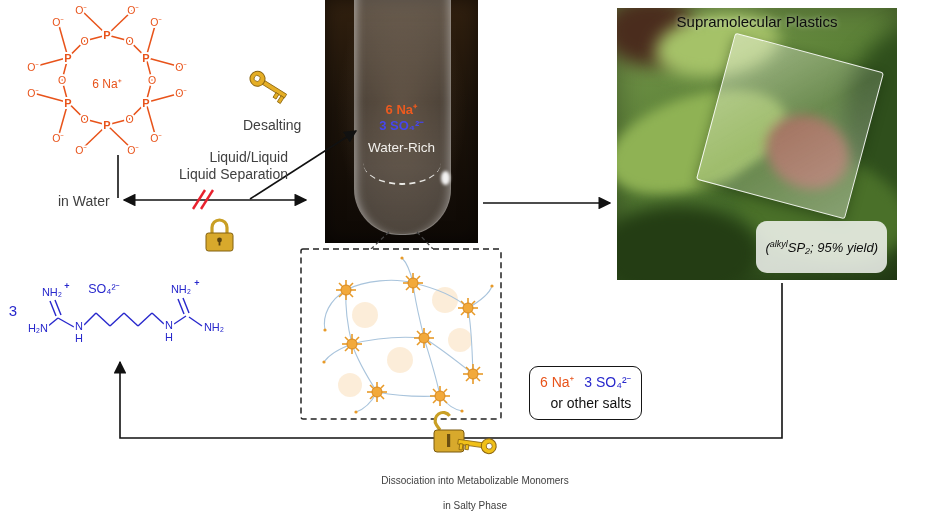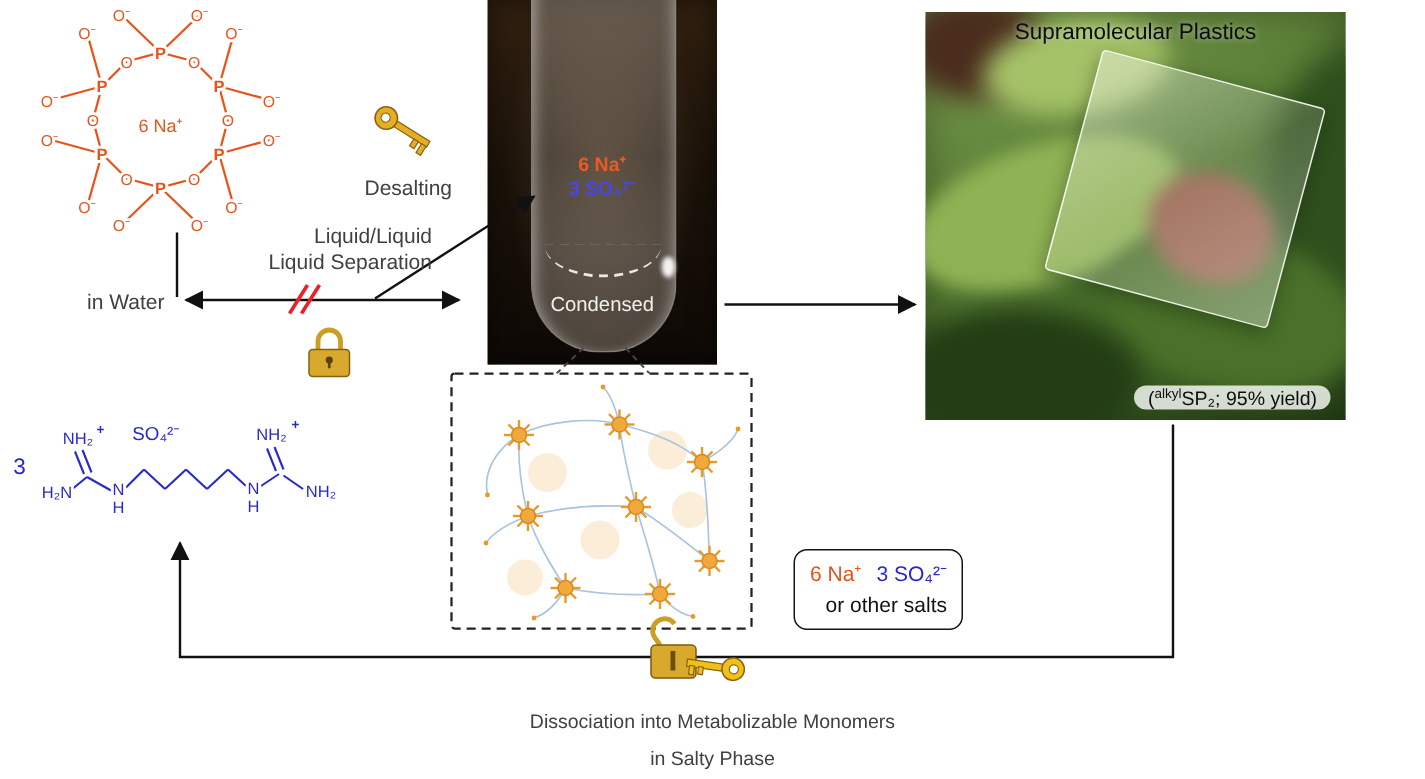--- a/index.html
+++ b/index.html
@@ -41,53 +41,53 @@
   .leaf6{left:-22px;top:198px;width:165px;height:95px;background:#243d14;filter:blur(8px);}
   .leaf7{left:-14px;top:-12px;width:95px;height:70px;background:#4a2c1d;filter:blur(9px);}
   .plastic-square{position:absolute;left:96px;top:42px;width:152px;height:150px;z-index:2;
     transform:rotate(15deg);
     background:linear-gradient(135deg,rgba(255,255,255,.40),rgba(255,255,255,.15) 50%,rgba(255,255,255,.34));
     border:1.5px solid rgba(255,255,255,.85);border-radius:3px;
     box-shadow:0 4px 12px rgba(15,35,8,.4);}
   .plant-title{position:absolute;left:0;top:5px;width:100%;text-align:center;z-index:3;
     font-size:15px;color:#0d0d0d;text-shadow:0 0 5px rgba(255,255,255,.55);}
   .plant-caption{position:absolute;right:10px;bottom:7px;z-index:3;background:rgba(255,255,255,.8);
-    border-radius:11px;padding:0 9px;font-size:13px;color:#0d0d0d;white-space:nowrap;}
+    border-radius:11px;padding:18px 9px;font-size:13px;color:#0d0d0d;white-space:nowrap;font-style:italic;}
   .sup{font-size:9px;vertical-align:5px;}
 
   
   #overlay{position:absolute;left:0;top:0;width:950px;height:519px;}
   text.atom{paint-order:stroke;stroke:#ffffff;stroke-width:4px;stroke-linejoin:round;}
   text.o-atom{fill:#E8531A;font-size:10.5px;}
   text.p-atom{fill:#E8531A;font-size:11px;font-weight:700;}
   text.b-atom{fill:#2828CC;font-size:11px;}
 
   
   .lbl{position:absolute;font-size:14px;color:#404040;line-height:1.2;}
   .phase-sep{left:128px;top:149px;width:160px;text-align:right;}
   .in-water{left:58px;top:193px;}
   .desalting{left:243px;top:117px;}
   .salt-box{left:529px;top:366px;border:1.5px solid #151515;border-radius:9px;background:#fff;
     padding:5px 10px;text-align:right;font-size:14px;line-height:1.5;white-space:nowrap;}
   .salt-na{color:#E8531A;margin-right:10px;}
   .salt-so4{color:#2828CC;}
-  .footer{left:230px;top:468px;width:490px;text-align:center;font-size:13px;line-height:25px;}
+  .footer{left:230px;top:468px;width:490px;text-align:center;font-size:10px;line-height:25px;}
 </style>
 </head>
 <body>
 
 <div id="canvas">
 
   <div class="abs photo-tube">
     <div class="tube"></div>
     <div class="glint"></div>
     <div class="tube-label tl-na">6 Na⁺</div>
     <div class="tube-label tl-so4">3 SO₄²⁻</div>
+    <div class="tube-label tl-water">Water-Rich</div>
     <div class="meniscus"></div>
-    <div class="tube-label tl-cond">Condensed</div>
   </div>
 
   <div class="abs photo-plant">
     <div class="leaf leaf7"></div>
     <div class="leaf leaf4"></div>
     <div class="leaf leaf3"></div>
     <div class="leaf leaf1"></div>
     <div class="leaf leaf2"></div>
     <div class="leaf leaf5"></div>
     <div class="leaf leaf6"></div>

